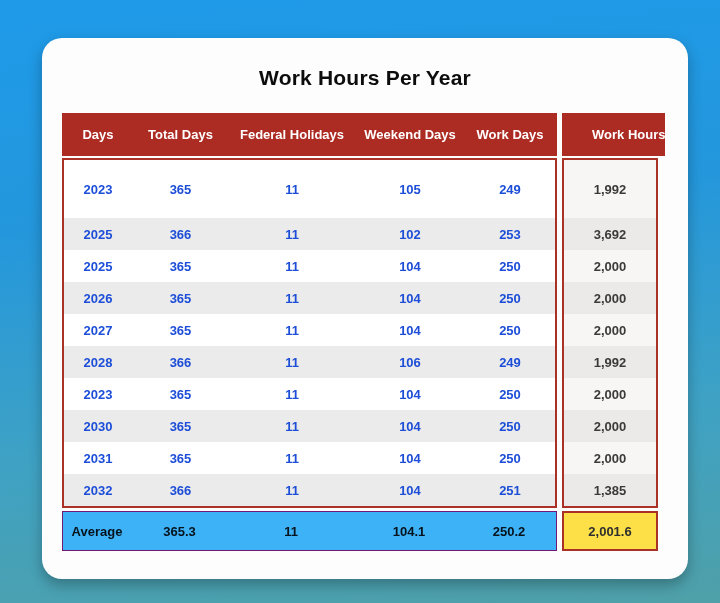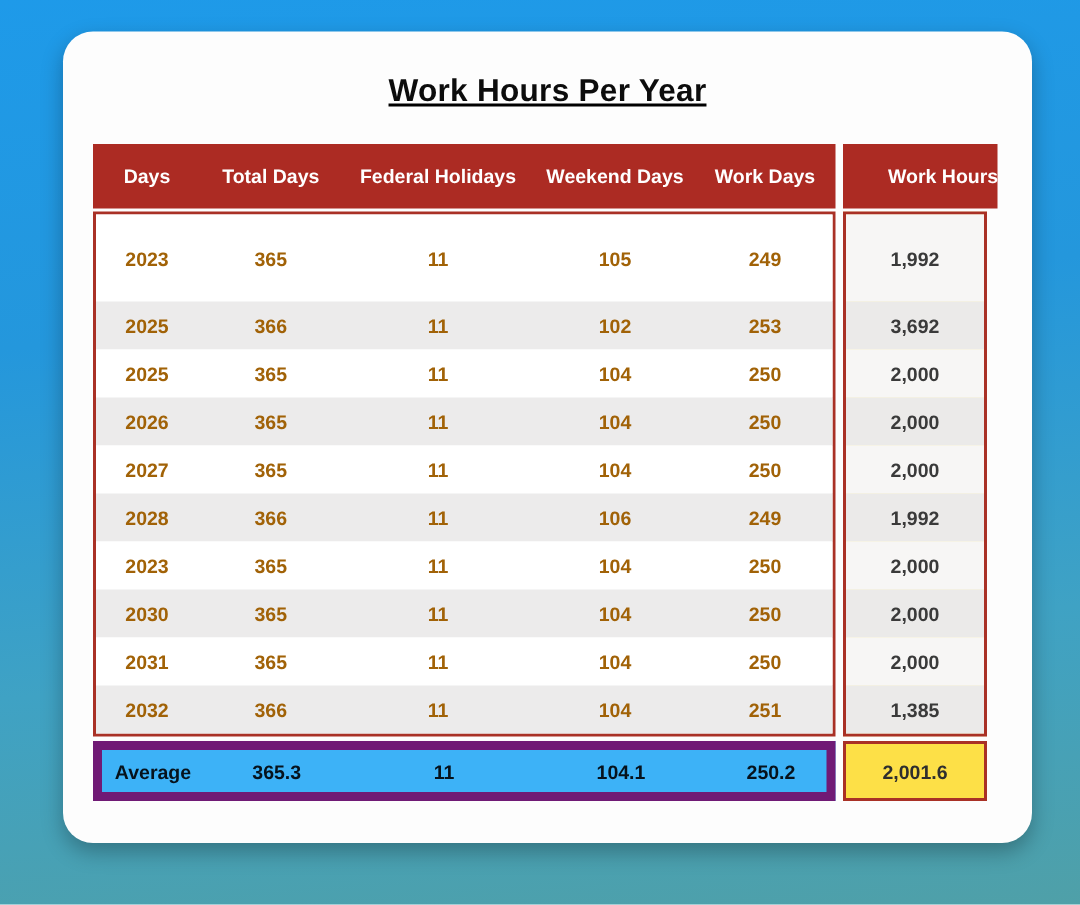--- a/index.html
+++ b/index.html
@@ -2,24 +2,23 @@
 <html><head>
 <meta charset="utf-8">
 <style>
   html,body{margin:0;padding:0;}
   body{
     width:720px;height:603px;overflow:hidden;position:relative;
     font-family:"Liberation Sans", sans-serif;
     background:linear-gradient(175deg,#1E9AE9 0%,#2497DC 35%,#3FA2C4 70%,#4FA0A8 100%);
   }
   .card{
-    position:absolute;left:42px;top:21px;width:646px;height:541px;
+    position:absolute;left:42px;top:38px;width:646px;height:541px;
     background:#FDFDFD;border-radius:20px;
     box-shadow:0 6px 14px rgba(0,0,0,0.28);
-    text-decoration:underline;
   }
   .title{
     margin-top:28px;text-align:center;
     font-size:21px;font-weight:700;color:#0c0c0c;letter-spacing:0.2px;
   }
   .table-wrap{position:absolute;left:20px;top:75px;width:596px;}
   .cols{display:flex;gap:5px;}
   .main-col{width:495px;}
   .hours-col{width:96px;}
 
@@ -33,35 +32,35 @@
 
   .main-body{
     margin-top:2px;border:2px solid #A93126;background:#fff;box-sizing:border-box;
   }
   .main-row{
     display:grid;grid-template-columns:68px 97px 126px 110px 90px;
     align-items:center;height:32px;background:#FFFFFF;
   }
   .main-row:first-child{height:58px;}
   .main-row:nth-child(even){background:#ECEBEB;}
-  .cell{text-align:center;font-size:13px;font-weight:700;color:#a16207;}
+  .cell{text-align:center;font-size:13px;font-weight:700;color:#1d4ed8;}
 
   .hours-body{
     margin-top:2px;border:2px solid #A93126;background:#fef9c3;box-sizing:border-box;
   }
   .hours-cell{
     height:32px;display:flex;align-items:center;justify-content:center;
     font-size:13px;font-weight:700;color:#3a3a3a;background:#F7F6F5;
   }
   .hours-cell:first-child{height:58px;}
   .hours-cell:nth-child(even){background:#EBEAE9;}
 
   .avg-row{
     margin-top:3px;height:40px;box-sizing:border-box;
-    border:6px solid #701a75;background:#3DB2F7;
+    border:1px solid #701a75;background:#3DB2F7;
     display:grid;grid-template-columns:68px 97px 126px 110px 90px;align-items:center;
   }
   .avg-cell{text-align:center;font-size:13px;font-weight:700;color:#06121c;}
   .avg-hours{
     margin-top:3px;height:40px;box-sizing:border-box;
     border:2px solid #A93126;background:#fde047;
     display:flex;align-items:center;justify-content:center;
     font-size:13px;font-weight:700;color:#2e2e2e;
   }
 </style>

